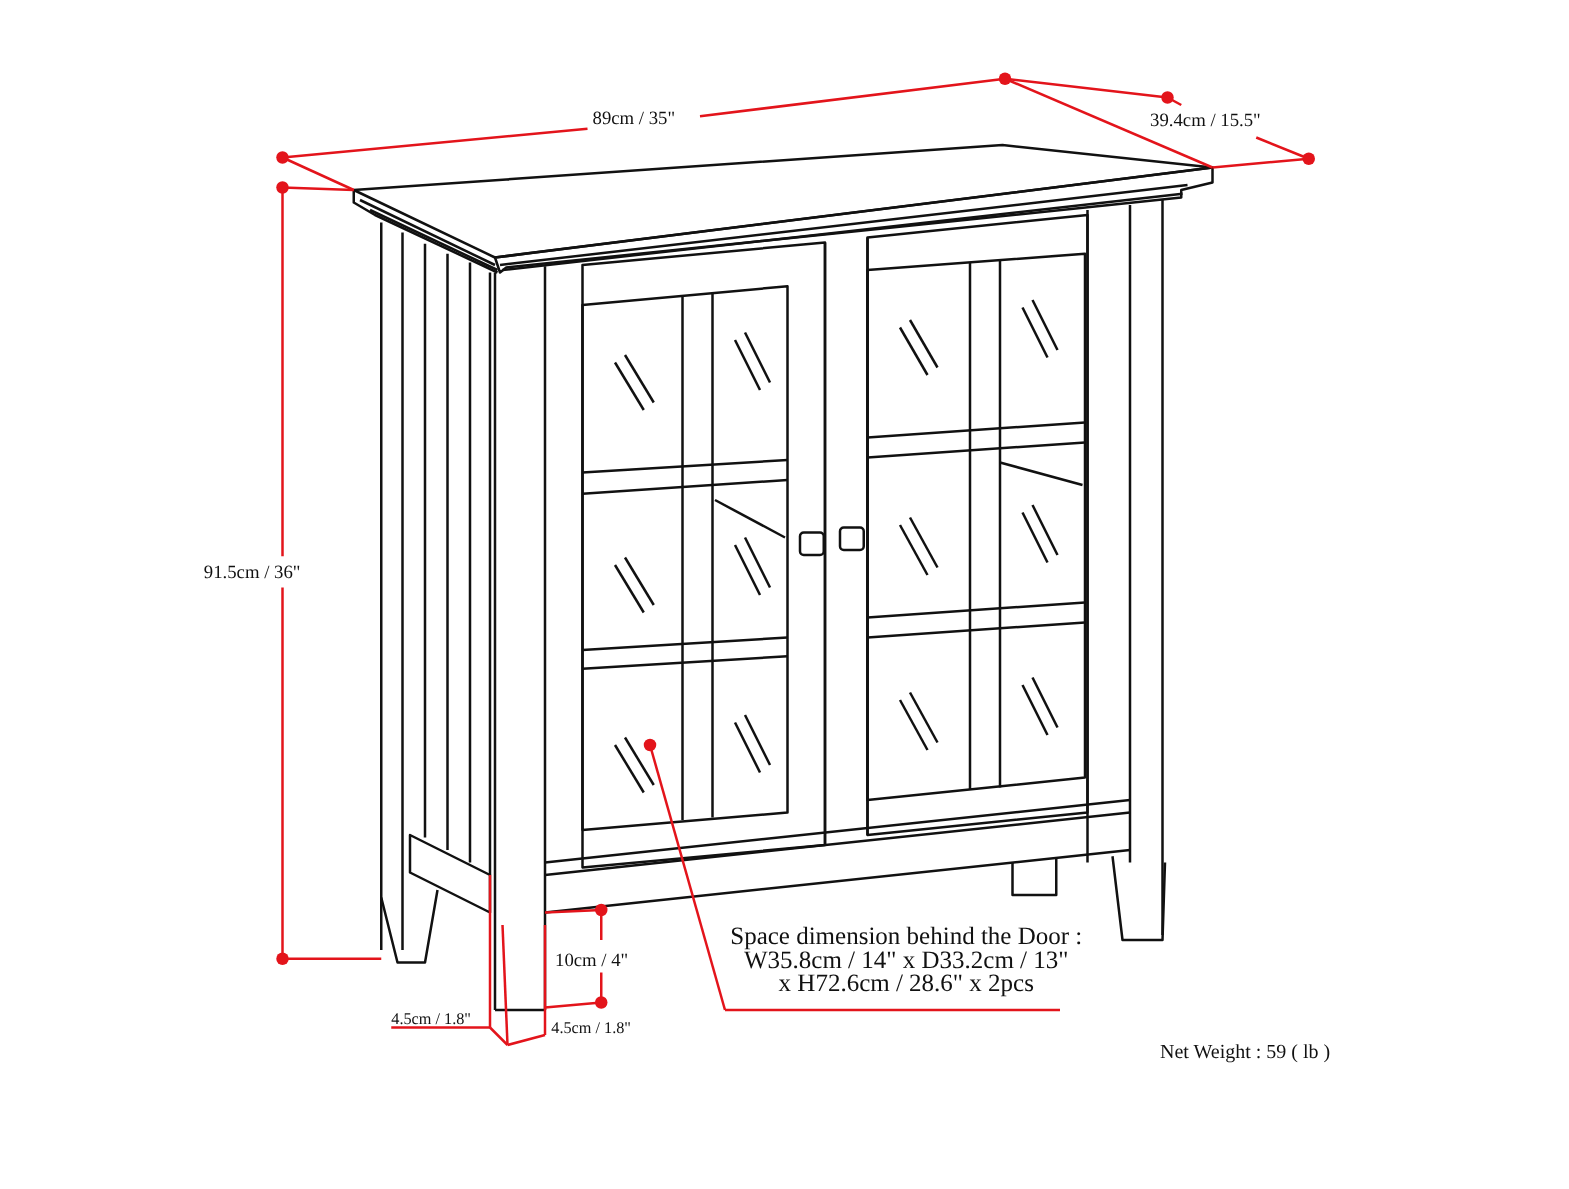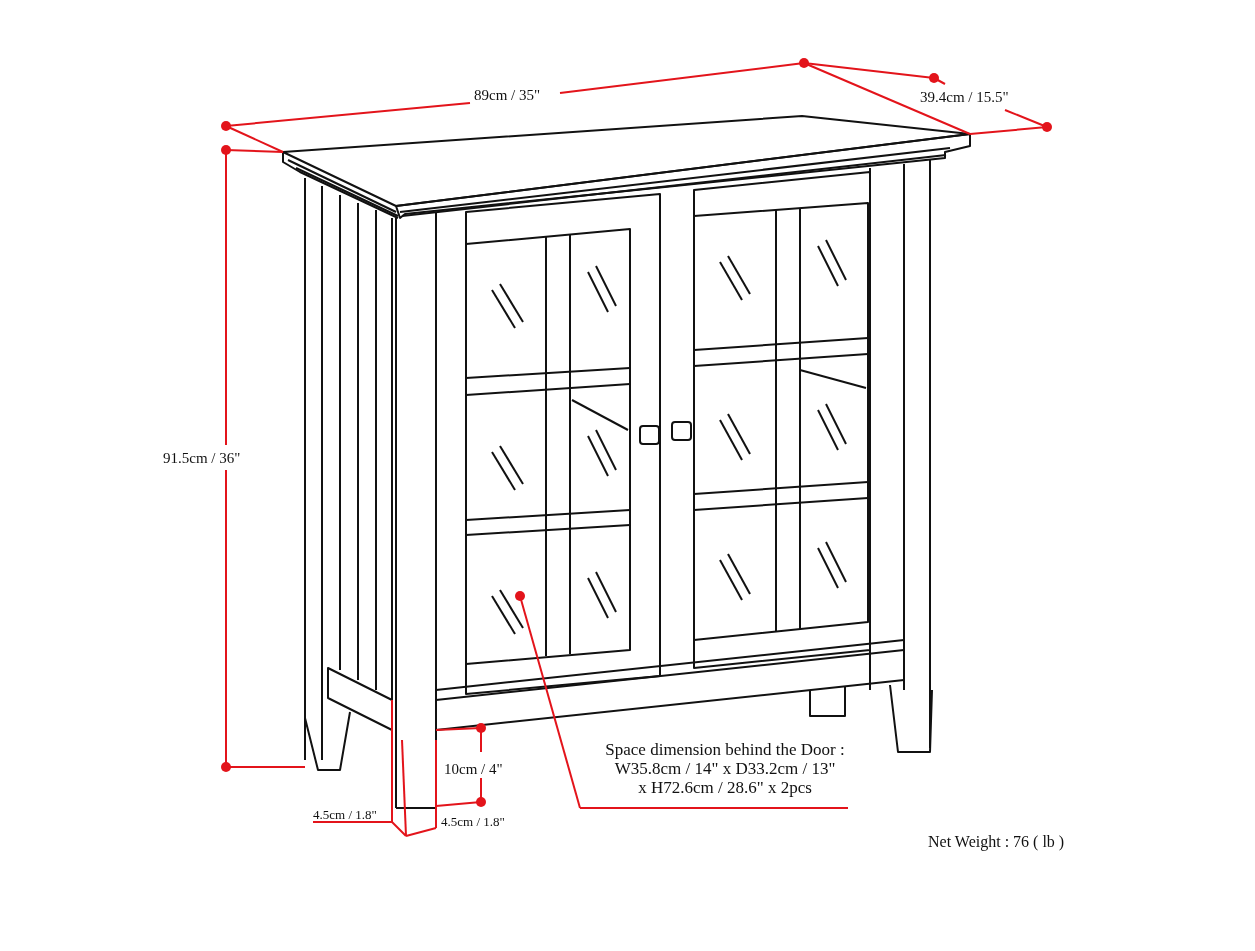--- a/index.html
+++ b/index.html
@@ -2,21 +2,21 @@
 <html><head>
 <meta charset="utf-8">
 <style>
   html, body { margin: 0; padding: 0; background: #ffffff; }
   body { width: 1255px; height: 951px; position: relative; overflow: hidden;
          font-family: "Liberation Serif", "DejaVu Serif", serif; }
   svg#drawing { position: absolute; left: 0; top: 0; }
   .lbl { position: absolute; color: #111; white-space: nowrap; font-size: 15px; line-height: 1.2; }
   .lbl.small { font-size: 13px; }
   .note { position: absolute; left: 580px; top: 740px; width: 290px; text-align: center;
-          font-size: 17px; line-height: 19px; color: #111; }
+          font-size: 20px; line-height: 19px; color: #111; }
   .note div { white-space: nowrap; }
 </style>
 </head>
 <body>
 
 <svg id="drawing" width="1255" height="951" viewBox="0 0 1255 951">
 
   <g stroke="#111" stroke-width="2" fill="none" stroke-linejoin="round">
 
     <polygon points="283,152 802,116 970,134 396,206" fill="#fff"></polygon>
@@ -160,13 +160,13 @@
 <div class="lbl" style="left:444px; top:760px;">10cm / 4"</div>
 <div class="lbl small" style="left:313px; top:807px;">4.5cm / 1.8"</div>
 <div class="lbl small" style="left:441px; top:814px;">4.5cm / 1.8"</div>
 
 <div class="note">
   <div>Space dimension behind the Door :</div>
   <div>W35.8cm / 14" x D33.2cm / 13"</div>
   <div>x H72.6cm / 28.6" x 2pcs</div>
 </div>
 
-<div class="lbl" style="left:928px; top:832px; font-size:16px;">Net Weight : 76 ( lb )</div>
+<div class="lbl" style="left:928px; top:832px; font-size:16px;">Net Weight : 59 ( lb )</div>
 
 </body></html>

